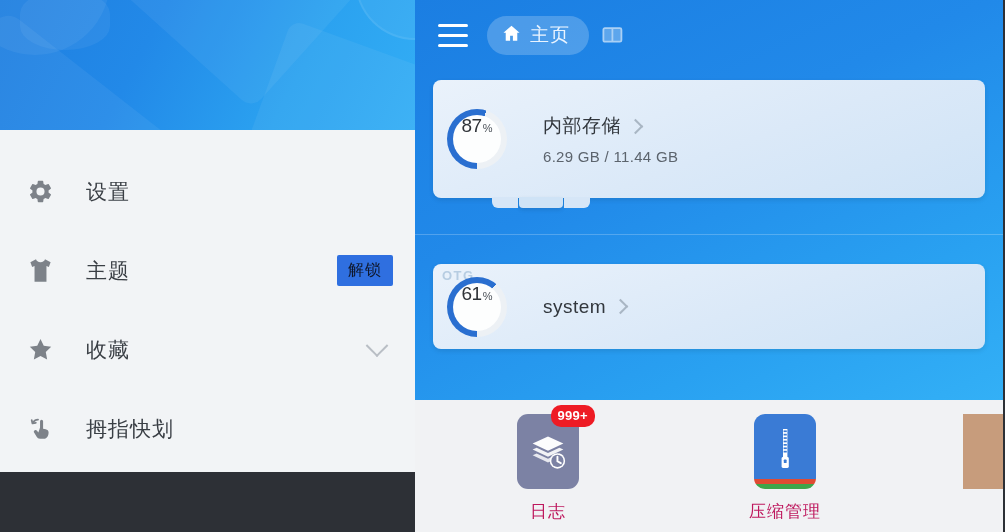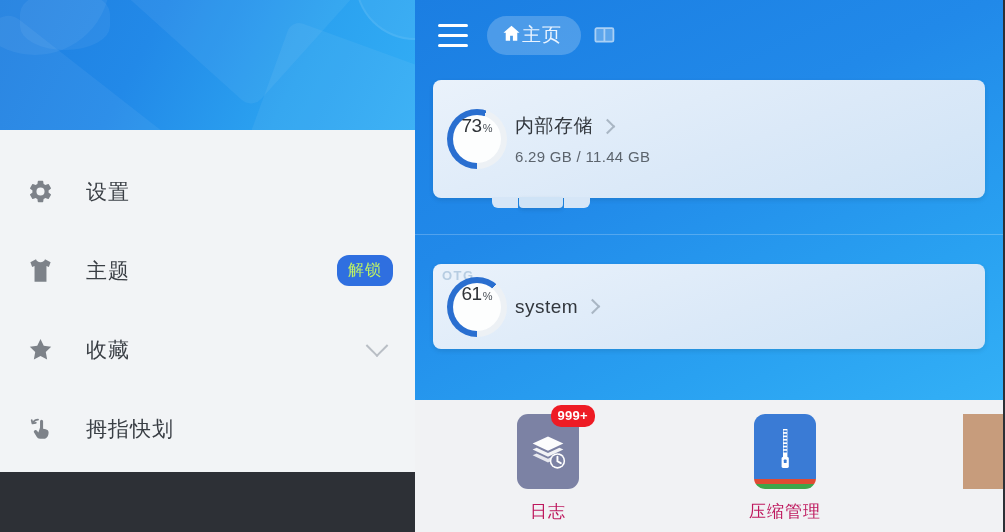--- a/index.html
+++ b/index.html
@@ -67,24 +67,24 @@
   }
   .menu-label {
     margin-left: 26px;
     font-size: 21px;
     color: #3a3f45;
     letter-spacing: 1px;
   }
   .menu-spacer { flex: 1 1 auto; }
   .unlock-badge {
     background: #2f6fe0;
-    color: #bef264;
+    color: #0f172a;
     font-size: 16px;
     padding: 7px 11px 8px;
-    border-radius: 12px;
+    border-radius: 2px;
     letter-spacing: 1px;
     line-height: 1;
     cursor: pointer;
   }
   .chev-down {
     width: 16px; height: 16px;
     border-right: 2px solid #b9bec5;
     border-bottom: 2px solid #b9bec5;
     transform: rotate(45deg) translate(-3px,-3px);
     margin-right: 8px;
@@ -120,20 +120,21 @@
   }
   #hamburger span {
     display: block;
     width: 30px; height: 3px;
     background: #ffffff;
     border-radius: 2px;
   }
   #home-pill {
     display: flex;
     align-items: center;
+    gap: 8px;
     background: rgba(255,255,255,0.21);
     border-radius: 21px;
     height: 39px;
     padding: 0 19px 0 14px;
     cursor: pointer;
   }
   #home-pill .lbl {
     color: #eaf4ff;
     font-size: 19px;
     letter-spacing: 1px;
@@ -216,21 +217,21 @@
   .ring-pct {
     font-size: 19px;
     color: #2f3338;
     letter-spacing: -0.5px;
   }
   .ring-sym {
     font-size: 11px;
     color: #4b5158;
     margin-left: 1px;
   }
-  .card-text { margin-left: 8px; }
+  .card-text { margin-left: 36px; }
   .card-title-row {
     display: flex;
     align-items: center;
     gap: 9px;
   }
   .card-title {
     font-size: 19px;
     color: #32373d;
     letter-spacing: .5px;
   }
@@ -395,21 +396,21 @@
             <rect x="1.4" y="2.2" width="18" height="13.5" rx="1.5" fill="#ffffff" fill-opacity="0.45"></rect>
             <line x1="10.4" y1="2.2" x2="10.4" y2="15.7"></line>
           </svg>
         </div>
       </div>
 
       <div class="storage-section" style="margin-top:10px;">
         <div class="storage-card card-internal">
           <div class="ring" style="background: conic-gradient(from 180deg, rgb(42, 111, 208) 0deg, rgb(42, 111, 208) 198deg, rgb(237, 241, 245) 198deg, rgb(237, 241, 245) 360deg);">
             <div class="ring-inner">
-              <span class="ring-pct">73</span>
+              <span class="ring-pct">87</span>
               <span class="ring-sym">%</span>
             </div>
           </div>
           <div class="card-text">
             <div class="card-title-row">
               <span class="card-title">内部存储</span>
               <span class="chev-right"></span>
             </div>
             <div class="card-sub">6.29 GB / 11.44 GB</div>
           </div>

